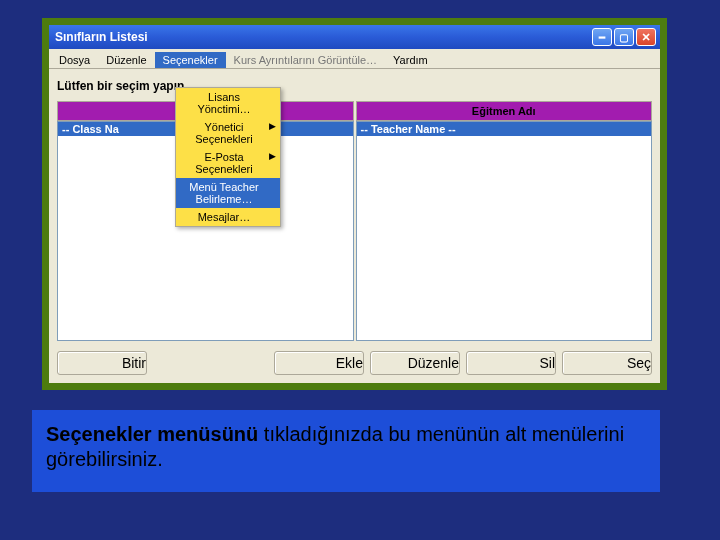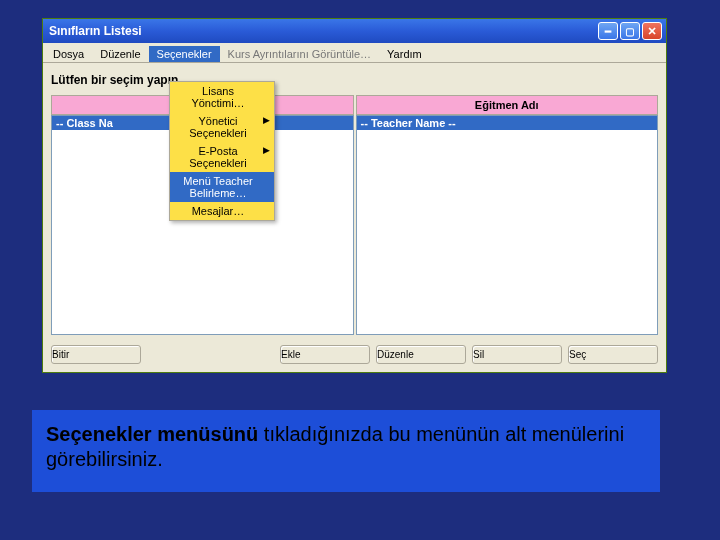--- a/index.html
+++ b/index.html
@@ -12,21 +12,21 @@
     font-size: 11px;
     position: relative;
     overflow: hidden;
   }
   .window {
     position: absolute;
     left: 42px;
     top: 18px;
     width: 625px;
     background: #ece9d8;
-    border: 1px solid #4d7c0f;
+    border: 7px solid #4d7c0f;
   }
   .titlebar {
     height: 24px;
     background: linear-gradient(to bottom, #3a76e8 0%, #2a5bd7 50%, #1f4ac0 100%);
     display: flex;
     align-items: center;
     padding: 0 4px 0 6px;
     color: #fff;
     font-weight: bold;
     font-size: 12px;
@@ -78,21 +78,21 @@
     font-size: 12px;
     color: #000;
     padding: 4px 0 8px 0;
   }
   .columns-header {
     display: flex;
     gap: 2px;
   }
   .col-head {
     flex: 1;
-    background: #f9a8d4;
+    background: #a21caf;
     border: 1px solid #aca899;
     padding: 3px 6px;
     text-align: center;
     font-weight: bold;
     font-size: 11px;
   }
   .list-area {
     display: flex;
     gap: 2px;
     height: 220px;
@@ -115,22 +115,22 @@
     justify-content: space-between;
     margin-top: 10px;
     gap: 6px;
   }
   .btn {
     background: #ece9d8;
     border: 1px solid #aca899;
     border-radius: 3px;
     padding: 3px 0;
     width: 90px;
-    text-align: left;
-    font-size: 10px;
+    text-align: right;
+    font-size: 14px;
     box-shadow: inset 1px 1px 0 #fff;
   }
   .btn.left { margin-right: auto; }
   
   .dropdown {
     position: absolute;
     left: 126px; 
     top: 62px;
     width: 106px;
     background: #fde047;

